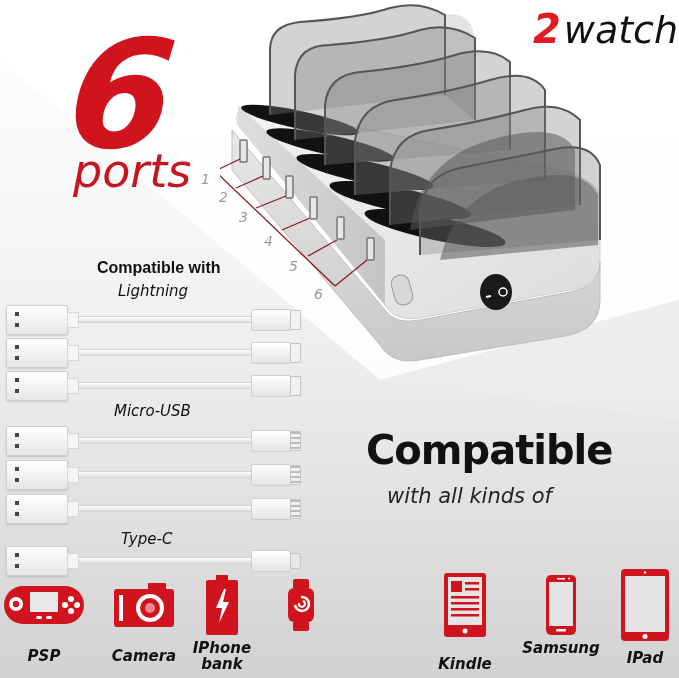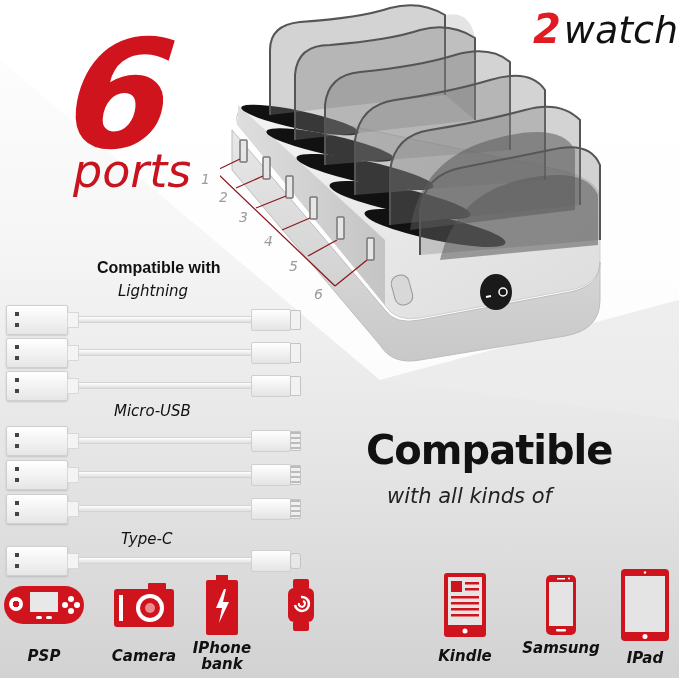--- a/index.html
+++ b/index.html
@@ -261,21 +261,21 @@
         <rect x="8" y="9" width="11" height="11" fill="#d0141e"></rect>
         <rect x="22" y="10" width="14" height="2.5" fill="#d0141e"></rect>
             <rect x="22" y="16" width="14" height="2.5" fill="#d0141e"></rect>
         <rect x="8" y="24" width="28" height="2.5" fill="#d0141e"></rect>
             <rect x="8" y="30" width="28" height="2.5" fill="#d0141e"></rect>
         <rect x="8" y="36" width="28" height="2.5" fill="#d0141e"></rect>
             <rect x="8" y="42" width="28" height="2.5" fill="#d0141e"></rect>
         <circle cx="22" cy="59" r="2.5" fill="#fff"></circle>
       </svg>
         </div>
-      <div class="lbl" style="margin-top:8px">Kindle</div>
+      <div class="lbl" style="margin-top:16px">Kindle</div>
     </div>
 
     <div class="device" style="left:519px">
       <div class="ic">
           <svg width="32" height="62" viewBox="0 0 32 62">
         <rect x="1" y="1" width="30" height="60" rx="5" fill="#d0141e"></rect>
         <rect x="4" y="8" width="24" height="44" fill="#e4e4e4"></rect>
         <rect x="12" y="4" width="8" height="1.5" fill="#fff"></rect>
             <circle cx="24" cy="4.5" r="1" fill="#fff"></circle>
         <rect x="11" y="55" width="10" height="2.5" rx="1" fill="#fff"></rect>

